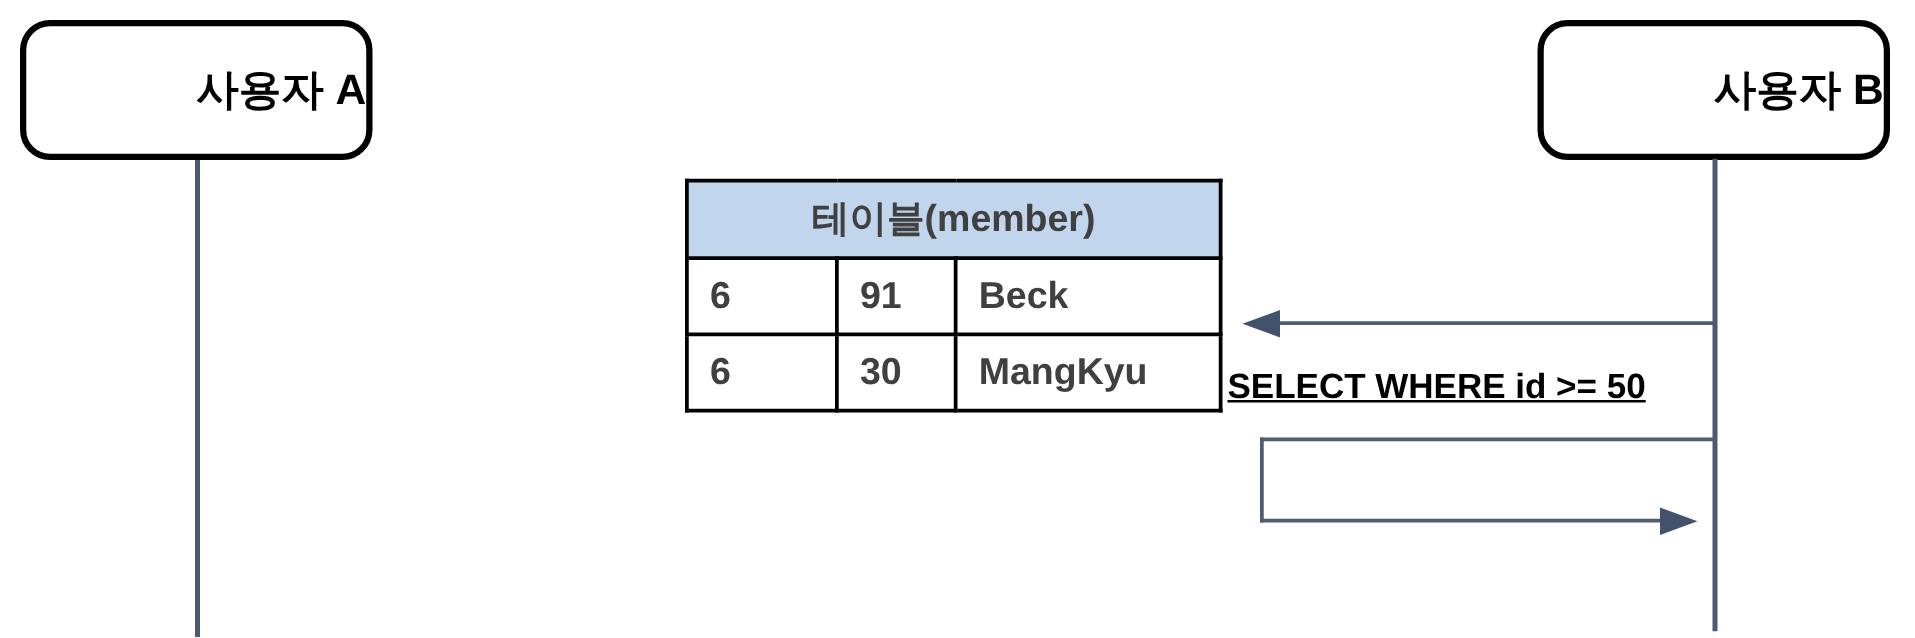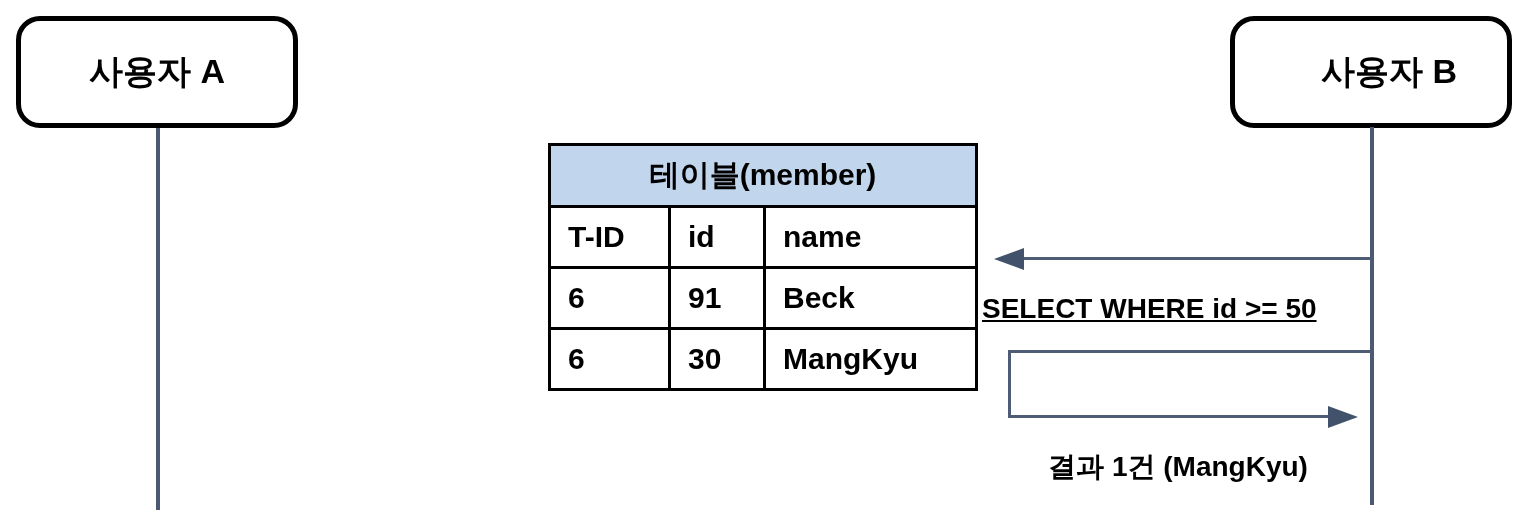--- a/index.html
+++ b/index.html
@@ -17,21 +17,21 @@
   
   .actor-box {
     position: absolute;
     width: 282px;
     height: 112px;
     border: 5px solid #000000;
     border-radius: 24px;
     background: #ffffff;
     display: flex;
     align-items: center;
-    justify-content: center;
+    justify-content: flex-end;
     font-size: 34px;
     font-weight: bold;
     color: #000000;
   }
   .actor-a { left: 16px; top: 16px; }
   .actor-b { left: 1230px; top: 16px; padding-left: 36px; }
 
   
   .lifeline {
     position: absolute;
@@ -46,21 +46,21 @@
     position: absolute;
     left: 548px; top: 143px;
     width: 427px;
     border-collapse: collapse;
     table-layout: fixed;
   }
   .member-table th, .member-table td {
     border: 3px solid #000000;
     font-size: 30px;
     font-weight: bold;
-    color: #000000;
+    color: #404040;
     background: #ffffff;
   }
   .member-table .title-cell {
     height: 62px;
     background: #c1d5ec;
     text-align: center;
     vertical-align: middle;
   }
   .member-table td {
     height: 61px;
@@ -128,25 +128,20 @@
     <colgroup>
       <col class="col-tid">
         <col class="col-id">
         <col class="col-name">
     </colgroup>
     <tbody>
         <tr>
       <th class="title-cell" colspan="3">테이블(member)</th>
     </tr>
     <tr>
-      <td>T-ID</td>
-      <td>id</td>
-      <td>name</td>
-    </tr>
-    <tr>
       <td>6</td>
       <td>91</td>
       <td>Beck</td>
     </tr>
     <tr>
       <td>6</td>
       <td>30</td>
       <td>MangKyu</td>
     </tr>
   </tbody>
@@ -154,15 +149,14 @@
 
   <div class="msg-line" style="left:1000px; top:257px; width:372px;"></div>
   <div class="arrowhead-left" style="left:994px; top:248px;"></div>
 
   <div class="msg-label label-select">SELECT WHERE id &gt;= 50</div>
   <div class="msg-line" style="left:1008px; top:350px; width:364px;"></div>
   <div class="vert-line" style="left:1008px; top:350px; height:68px;"></div>
   <div class="msg-line" style="left:1008px; top:415px; width:322px;"></div>
   <div class="arrowhead-right" style="left:1328px; top:406px;"></div>
 
-  <div class="msg-label label-result">결과 1건 (MangKyu)</div>
 
 </div>
 
 </body></html>

